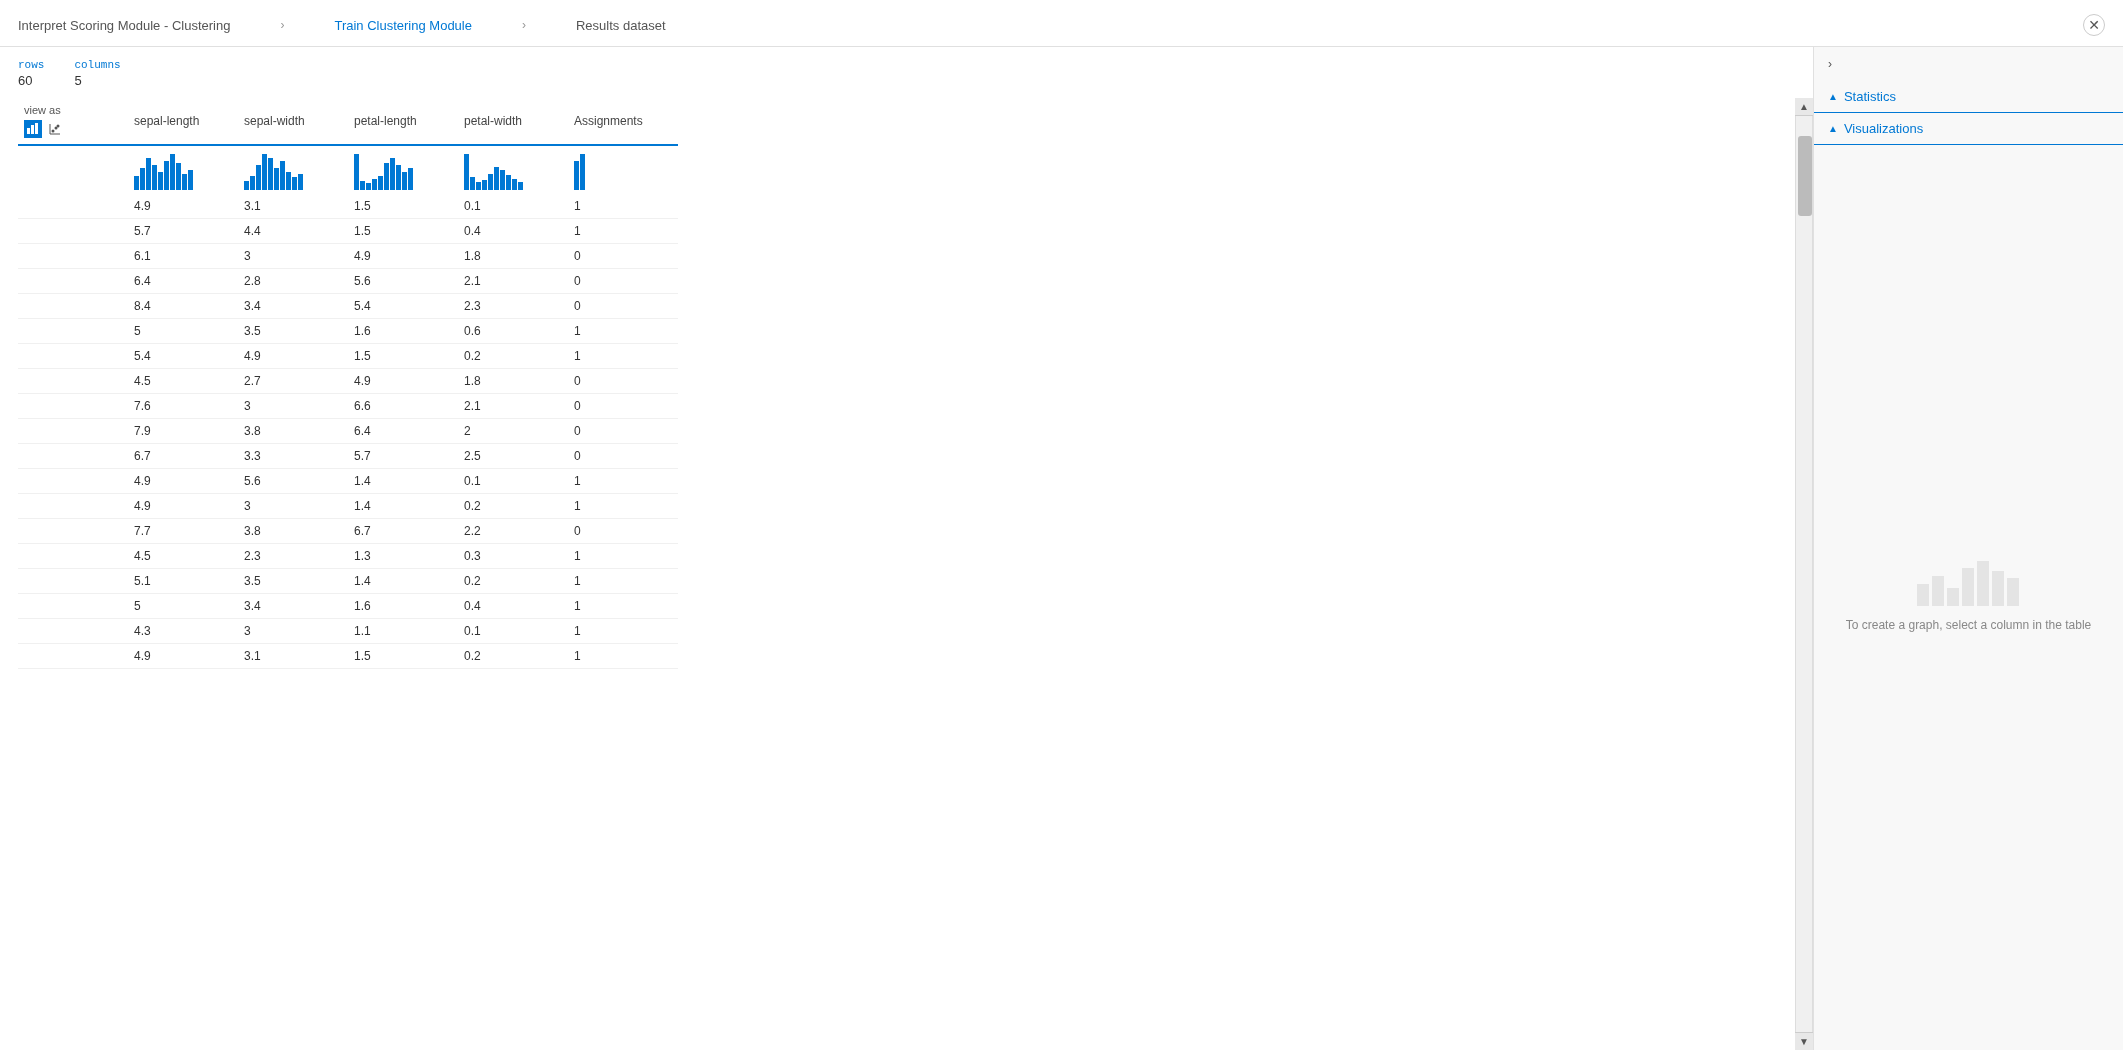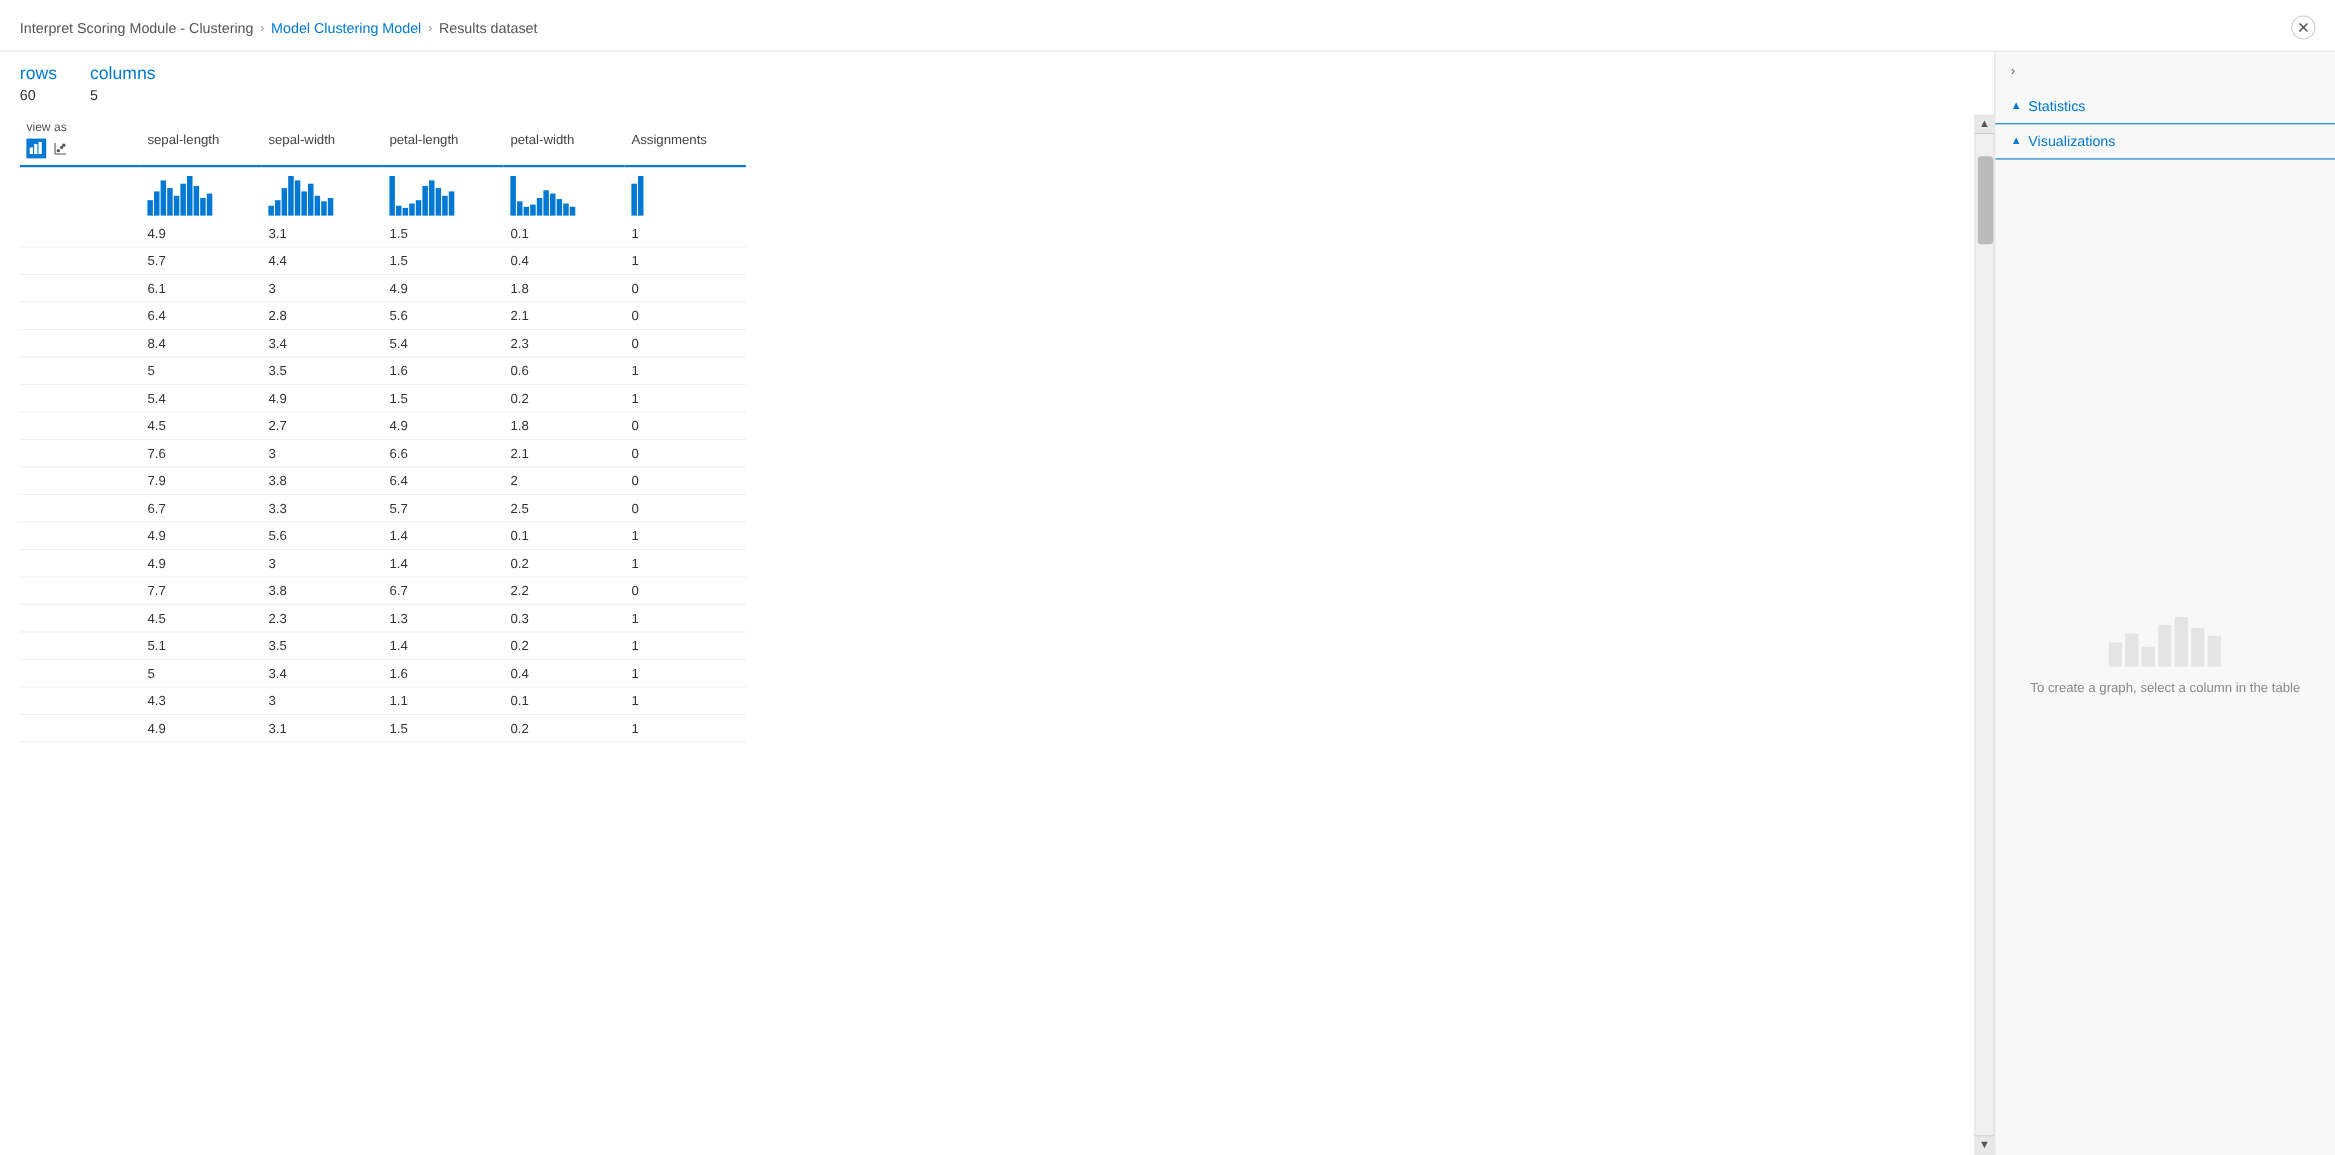--- a/index.html
+++ b/index.html
@@ -22,20 +22,21 @@
       padding: 14px 18px 10px 18px;
       border-bottom: 1px solid #e0e0e0;
       background: #fff;
     }
 
     .breadcrumb {
       display: flex;
       align-items: flex-start;
       font-size: 13px;
       color: #555;
+      gap: 44px;
     }
 
     .breadcrumb-separator {
       margin: 0 6px;
       color: #999;
       font-size: 12px;
     }
 
     .breadcrumb-link {
       color: #0078d4;
@@ -76,22 +77,23 @@
       margin-bottom: 10px;
     }
 
     .meta-item {
       display: flex;
       flex-direction: column;
     }
 
     .meta-label {
       color: #0078d4;
-      font-size: 16px;
+      font-size: 11px;
       font-weight: 400;
+      font-family: Liberation Mono, monospace;
     }
 
     .meta-value {
       font-size: 13px;
       color: #333;
       margin-top: 2px;
     }
 
     .data-table {
       border-collapse: collapse;
@@ -319,21 +321,21 @@
       height: 0;
     }
   </style>
 </head>
 <body>
 
 <div class="title-bar">
   <div class="breadcrumb">
     <span>Interpret Scoring Module - Clustering</span>
     <span class="breadcrumb-separator">›</span>
-    <span class="breadcrumb-link">Model Clustering Model</span>
+    <span class="breadcrumb-link">Train Clustering Module</span>
     <span class="breadcrumb-separator">›</span>
     <span>Results dataset</span>
   </div>
   <div class="close-btn">✕</div>
 </div>
 
 <div class="main-content">
   <div class="data-panel">
 
     <div class="meta-row">

